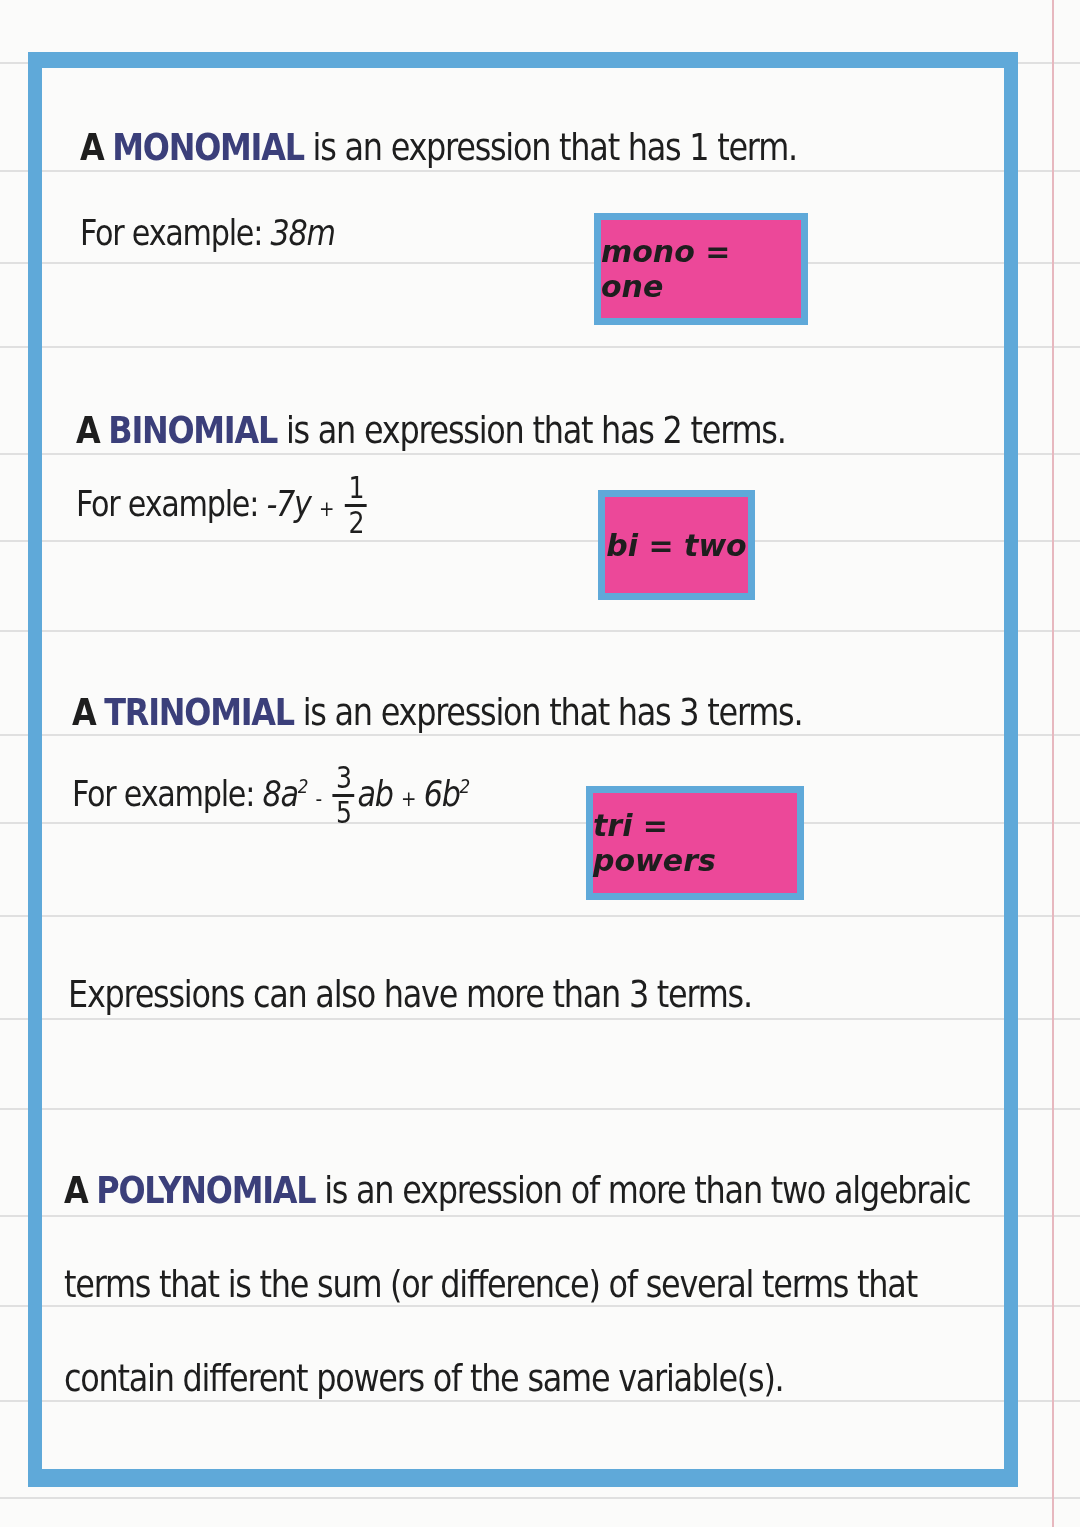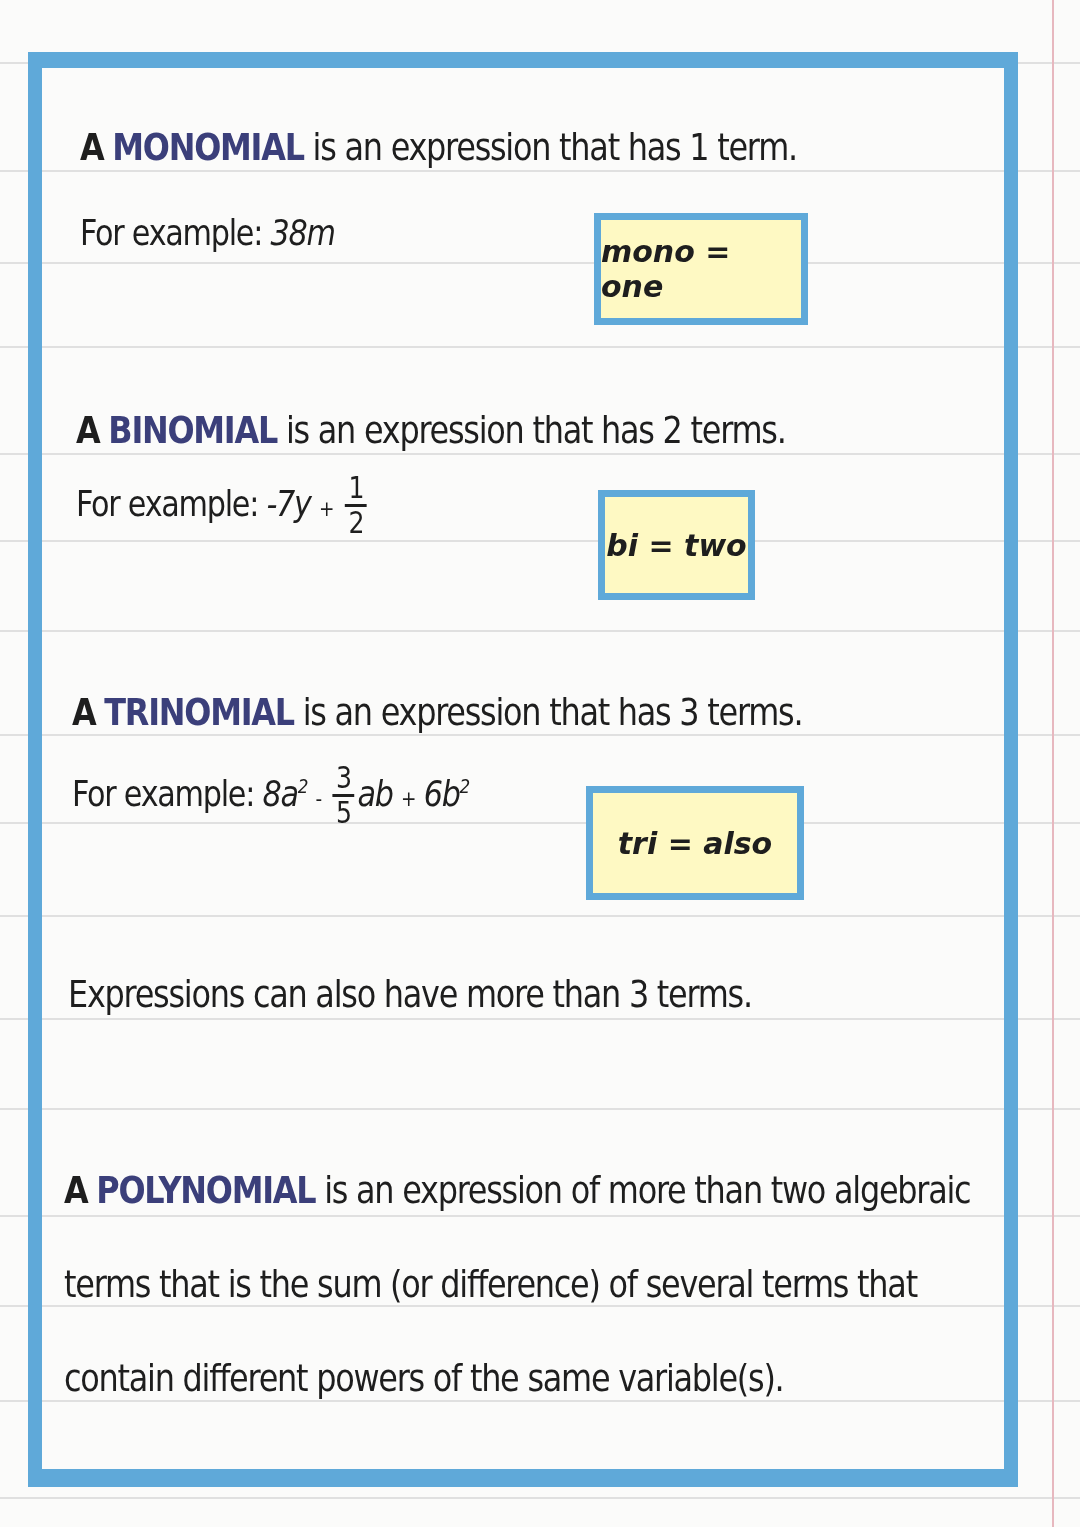--- a/index.html
+++ b/index.html
@@ -35,21 +35,21 @@
   .math { font-family: "DejaVu Sans", sans-serif; font-style: italic; }
   .frac {
     display: inline-block; vertical-align: middle; text-align: center;
     font-style: normal; font-size: 30px; line-height: 32px; margin: 0 4px;
   }
   .frac .num { display: block; border-bottom: 3px solid #1e1e1e; padding: 0 4px; }
   .frac .den { display: block; padding: 0 4px; }
   sup { font-size: 20px; }
   .small-op { font-size: 22px; }
   .prefix-box {
-    position: absolute; border: 7px solid #5fa9d9; background: #fef9c3;
+    position: absolute; border: 7px solid #5fa9d9; background: #ec4899;
     box-sizing: border-box; display: flex; align-items: center; justify-content: center;
     font-family: "DejaVu Sans", sans-serif; font-style: italic; font-weight: bold;
     font-size: 30px; color: #1e1e1e; letter-spacing: 0px;
   }
 </style>
 </head>
 <body>
 
 <div>
   <div class="rule" style="top:62px"></div>
@@ -119,21 +119,21 @@
     <span class="math"><span>8a</span><sup>2</sup></span>
     <span class="small-op">-</span>
     <span class="frac">
       <span class="num">3</span>
       <span class="den">5</span>
     </span><span class="math">ab</span>
     <span class="small-op">+</span>
     <span class="math"><span>6b</span><sup>2</sup></span>
   </div>
   <div class="prefix-box" style="left:586px; top:786px; width:218px; height:114px;">
-    <span>tri = also</span>
+    <span>tri = powers</span>
   </div>
 </section>
 
 <div class="line" style="left:68px; top:972px;">Expressions can also have more than 3 terms.</div>
 
 <section>
   <div class="line" style="left:64px; top:1168px;">
     <span class="lead">A</span>
     <span class="term">POLYNOMIAL</span>
     <span>is an expression of more than two algebraic</span>

